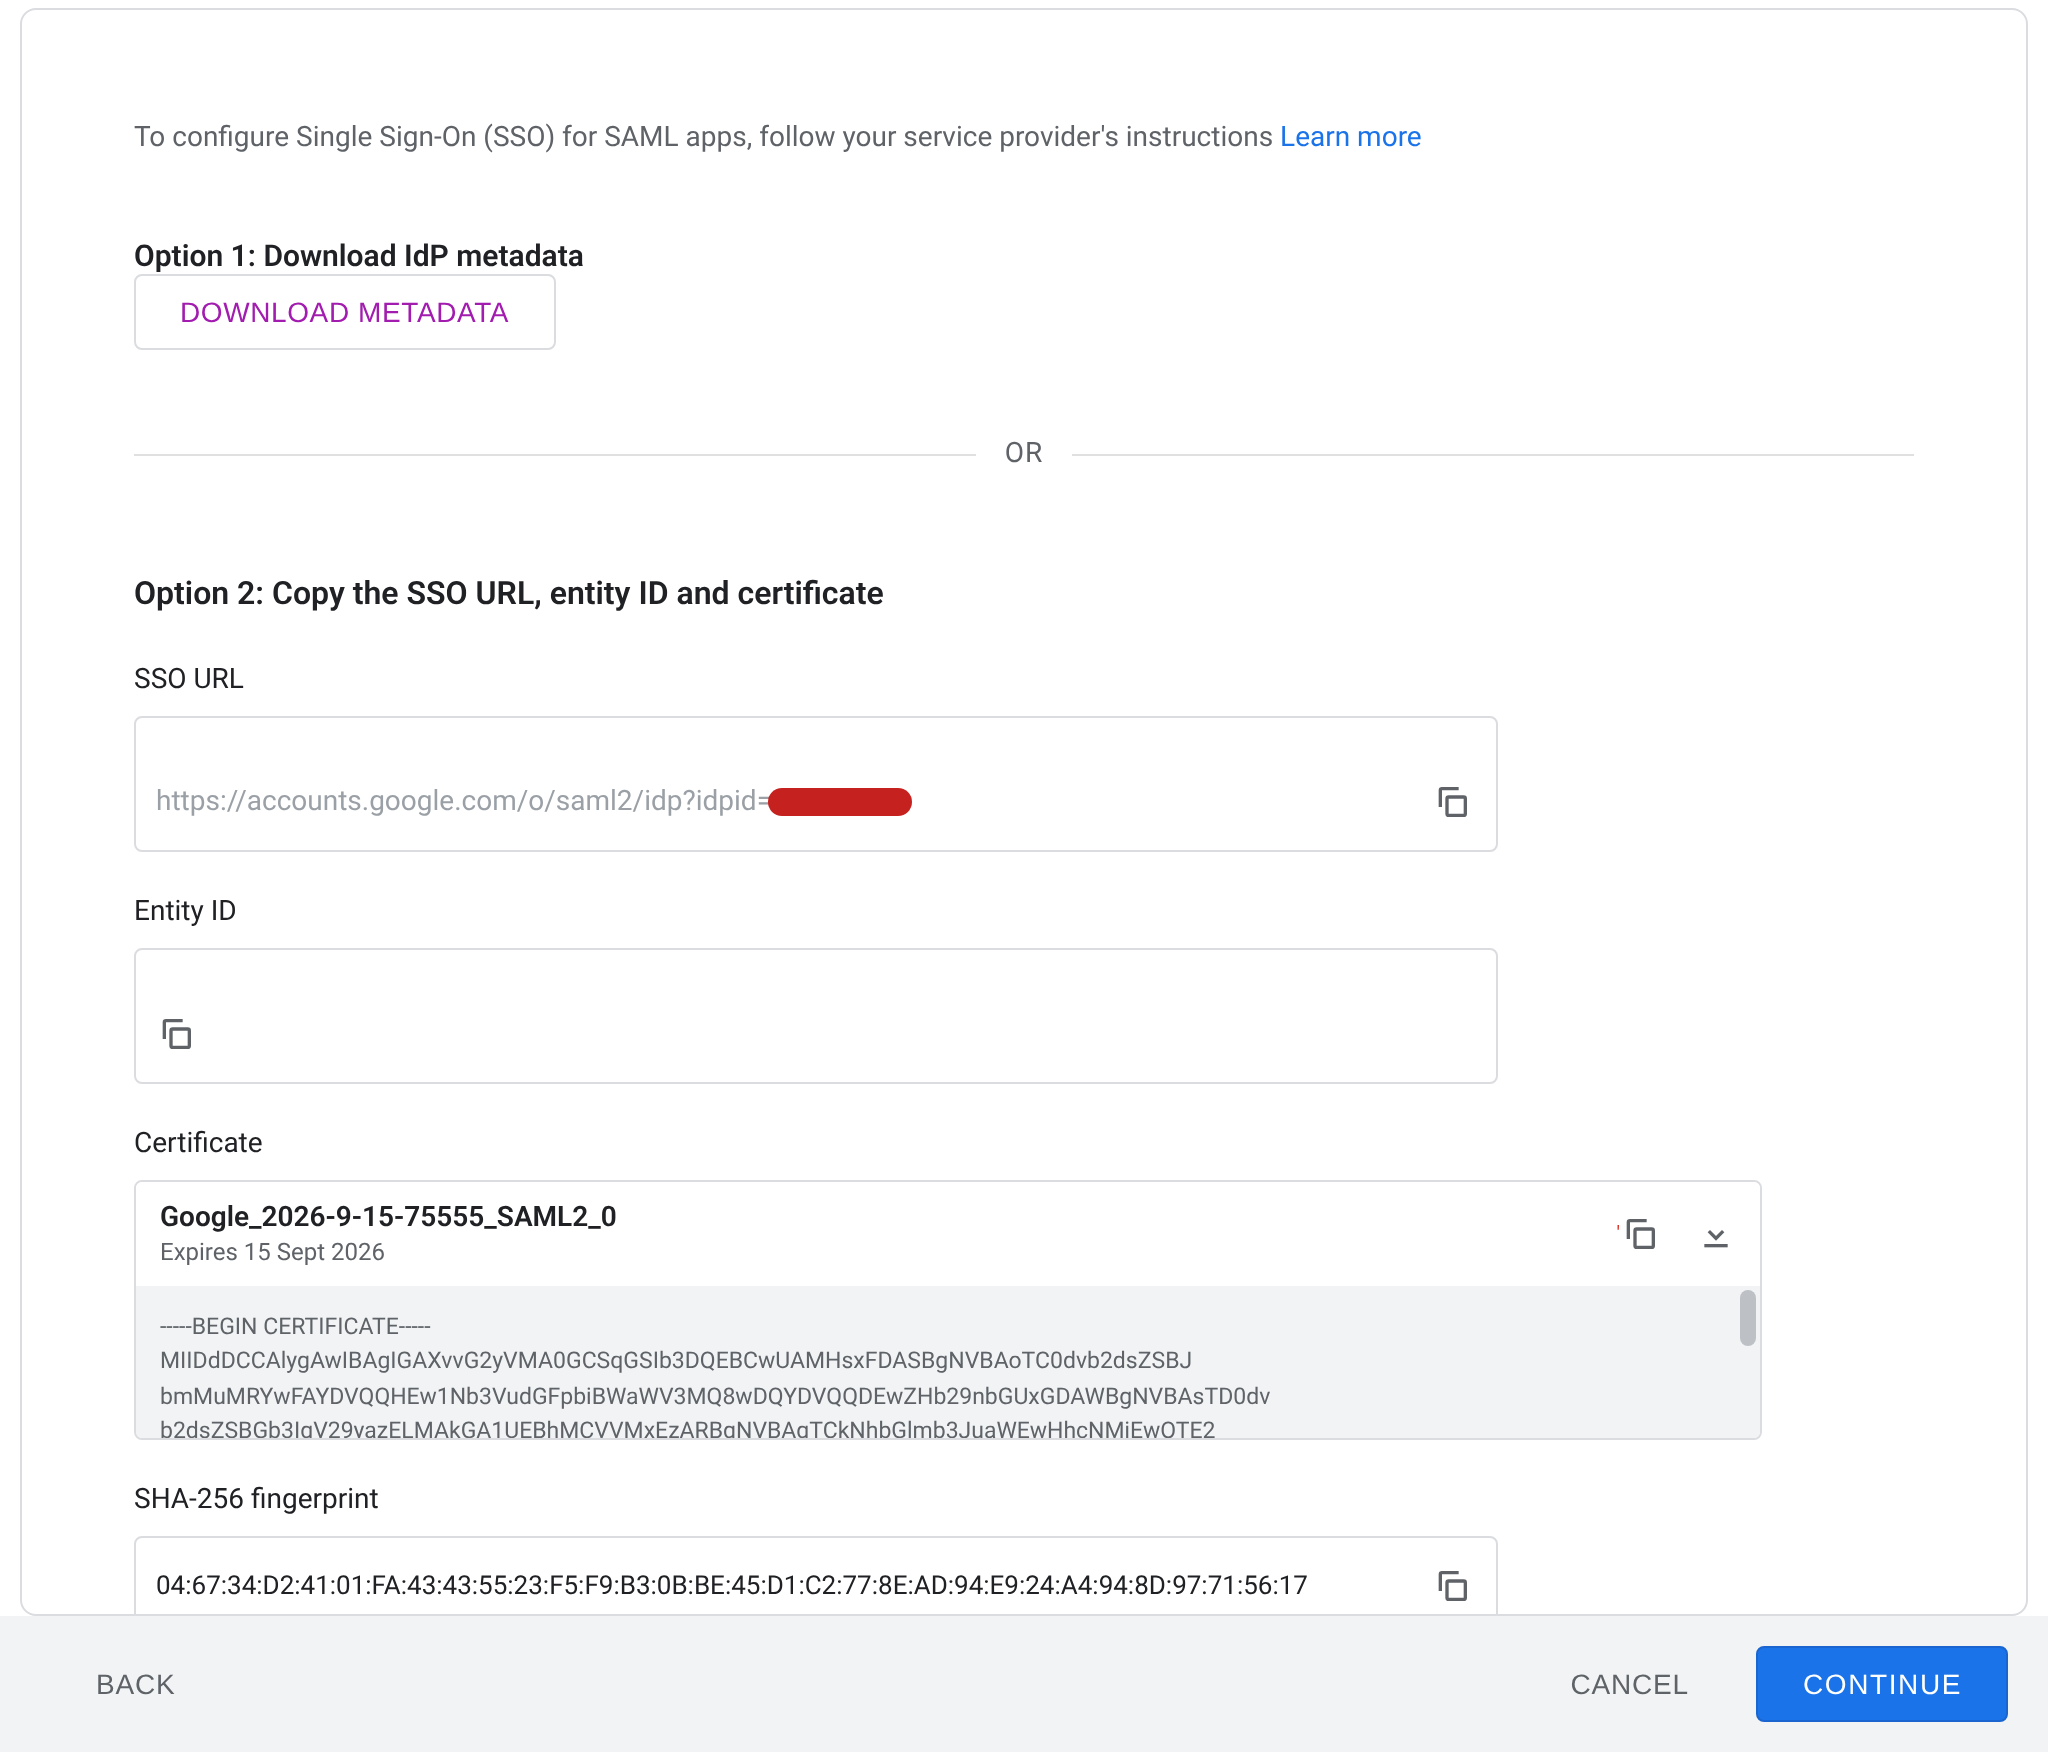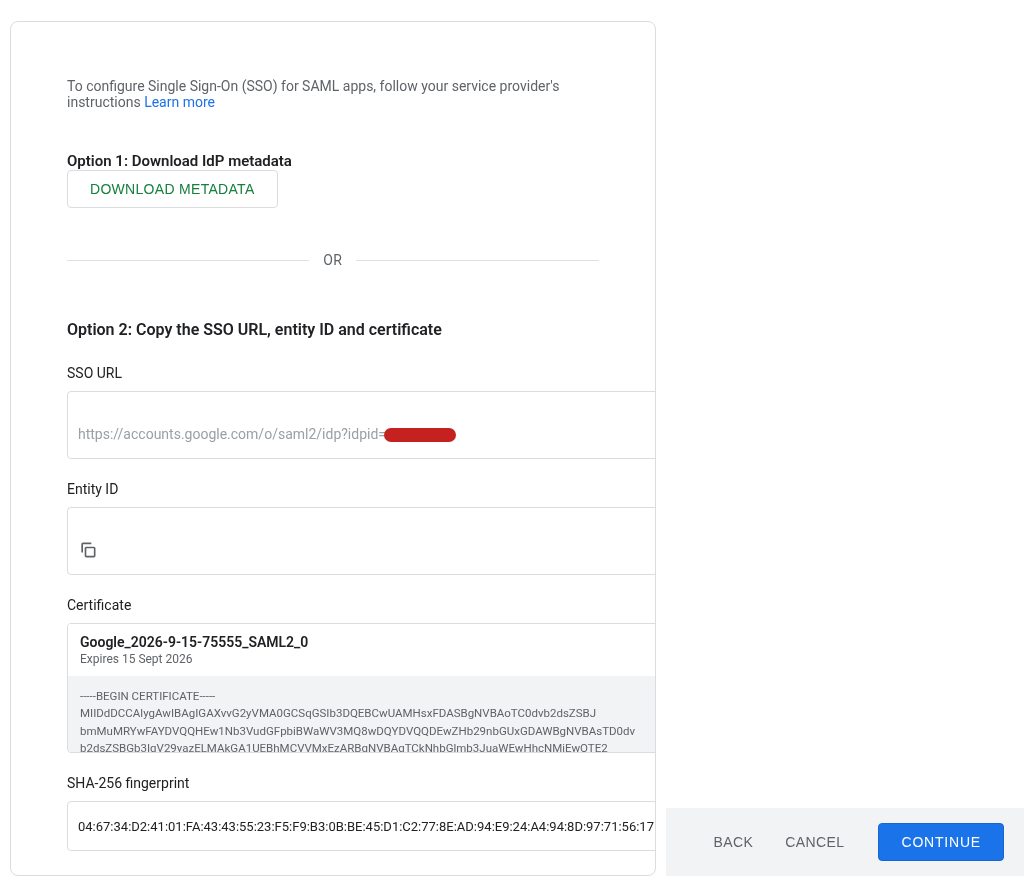--- a/index.html
+++ b/index.html
@@ -8,22 +8,21 @@
       background: #fff;
       width: 1024px;
       height: 876px;
       overflow: hidden;
       color: #202124;
     }
     .page-wrap {
       width: 1024px;
       height: 876px;
       display: flex;
-      flex-direction: row;
-      align-items: flex-end;
+      flex-direction: column;
     }
     .card {
       margin: 4px 10px 0 10px;
       border: 1px solid #dadce0;
       border-radius: 8px;
       background: #fff;
       flex: 1;
       padding: 56px 56px 24px 56px;
       overflow: hidden;
       position: relative;
@@ -42,21 +41,21 @@
     .option2-heading {
       font-size: 16px;
       font-weight: 600;
       color: #202124;
       margin-bottom: 26px;
     }
     .download-btn {
       display: inline-block;
       border: 1px solid #dadce0;
       border-radius: 4px;
-      color: #15803d;
+      color: #a21caf;
       background: #fff;
       font-size: 14px;
       font-weight: 500;
       letter-spacing: 0.3px;
       padding: 10px 22px;
       cursor: pointer;
     }
     .or-divider {
       display: flex;
       align-items: center;
@@ -109,21 +108,21 @@
       display:inline-block;
       width:72px; height:14px;
       background:#c5221f;
       border-radius:7px;
       vertical-align:middle;
       margin-left:-2px;
     }
     .cert-box {
       border:1px solid #dadce0;
       border-radius:4px;
-      width:682px;
+      width:814px;
       overflow:hidden;
       margin-bottom: 22px;
     }
     .cert-header {
       display:flex;
       align-items:center;
       padding: 10px 12px 10px 12px;
       background:#fff;
     }
     .cert-header-texts { flex:1; }

